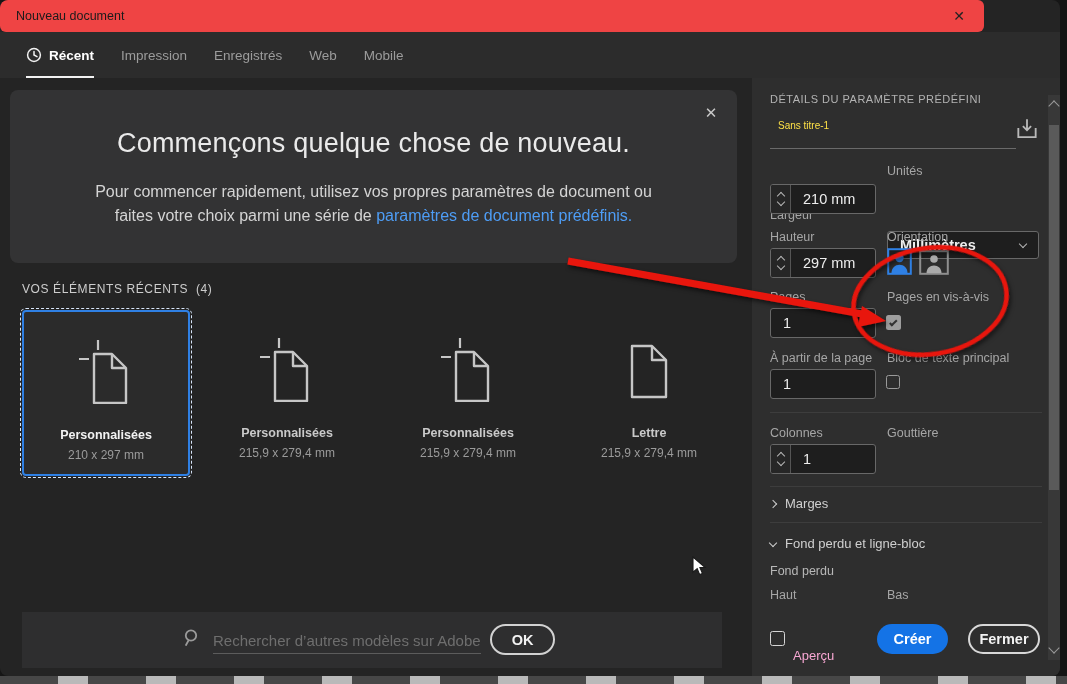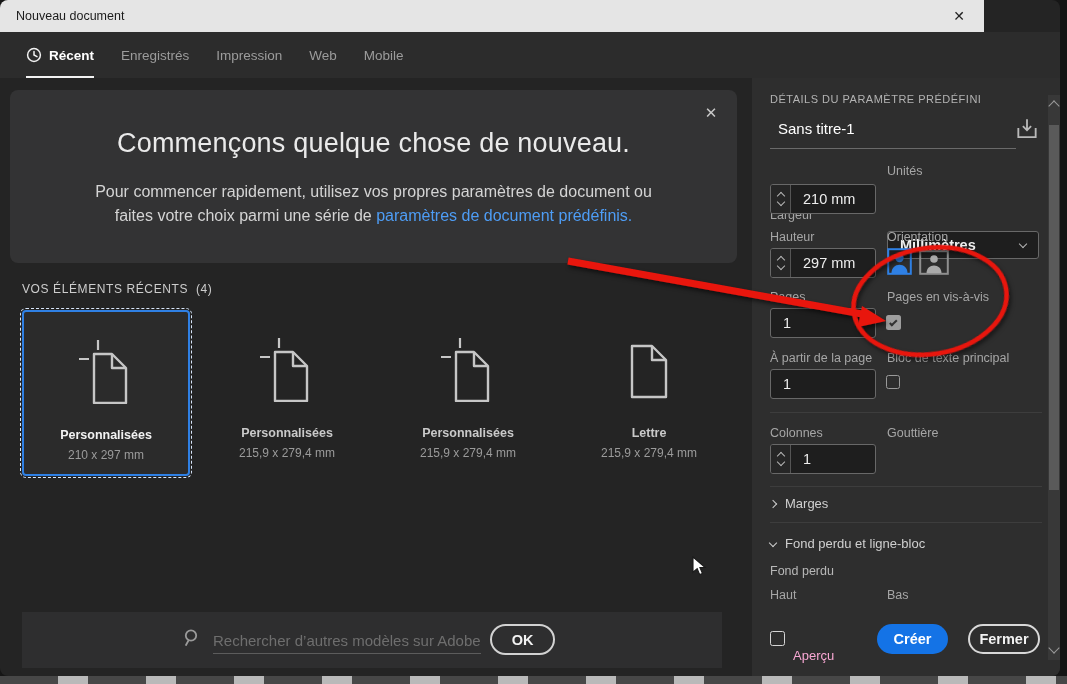--- a/index.html
+++ b/index.html
@@ -1,21 +1,21 @@
 <!DOCTYPE html>
 <html><head>
 <meta charset="utf-8">
 <style>
   html,body{margin:0;padding:0;background:#101010;}
   *{box-sizing:border-box;font-family:"Liberation Sans","DejaVu Sans",sans-serif;}
   .screen{position:relative;width:1067px;height:684px;overflow:hidden;background:#161616;}
   .abs{position:absolute;}
   .window{left:0;top:0;width:1060px;height:676px;background:#242424;border-radius:8px;overflow:hidden;}
   
-  .titlebar{left:0;top:0;width:984px;height:32px;background:#e5e5e5;}
+  .titlebar{left:0;top:0;width:984px;height:32px;background:#ef4444;border-radius:6px;}
   .win-title{left:16px;top:9px;font-size:12.5px;color:#1b1b1b;}
   .win-close{right:14px;top:6px;width:22px;height:20px;color:#222;font-size:14px;display:flex;align-items:center;justify-content:center;cursor:default;}
   
   .tabbar{left:0;top:32px;width:1060px;height:46px;background:#2c2c2c;display:flex;align-items:center;padding-left:26px;gap:27px;}
   .tab{font-size:13.5px;color:#9c9c9c;display:flex;align-items:center;gap:7px;height:46px;}
   .tab.active{color:#ffffff;font-weight:700;border-bottom:2.5px solid #f2f2f2;padding-top:2.5px;}
   
   .hero{left:10px;top:90px;width:727px;height:173px;background:#333334;border-radius:8px;}
   .hero-close{right:16px;top:13px;color:#c9c9c9;font-size:15px;width:20px;height:20px;display:flex;align-items:center;justify-content:center;}
   .hero-title{left:0;top:38px;width:100%;text-align:center;font-size:27px;color:#eaeaea;letter-spacing:.2px;}
@@ -31,21 +31,21 @@
   
   .searchbar{left:22px;top:612px;width:700px;height:56px;background:#2e2e2f;display:flex;align-items:center;}
   .search-ic{position:absolute;left:161px;top:16px;}
   .search-input{position:absolute;left:191px;top:16px;width:268px;height:26px;background:transparent;border:none;border-bottom:1px solid #5c5c5c;color:#9a9a9a;font-size:15px;outline:none;padding:0;}
   .search-input::placeholder{color:#6e6e6e;}
   .pill{border-radius:16px;display:flex;align-items:center;justify-content:center;font-weight:700;font-size:14.5px;}
   .ok-btn{left:468px;top:12px;width:65px;height:31px;border:2px solid #d2d2d2;color:#f2f2f2;}
   
   .sidebar{left:752px;top:78px;width:308px;height:598px;background:#2e2e2e;text-decoration:underline;}
   .sb-heading{left:18px;top:15px;font-size:11px;letter-spacing:.5px;color:#b3b3b3;}
-  .preset-name{left:26px;top:42px;font-size:15px;color:#ffffff;}
+  .preset-name{left:26px;top:42px;font-size:10px;color:#fde047;}
   .preset-underline{left:18px;top:70px;width:246px;height:1px;background:#6a6a6a;}
   .save-icon{left:262px;top:38px;}
   .f-label{font-size:12.5px;color:#a6a6a6;}
   .ctl{display:flex;height:30px;background:#1e1e1e;border:1px solid #686868;border-radius:3px;overflow:hidden;}
   .stepper{width:20px;display:flex;flex-direction:column;align-items:center;justify-content:center;gap:4px;border-right:1px solid #555;background:#262626;}
   .chev{display:block;width:6px;height:6px;border-right:1.6px solid #b5b5b5;border-bottom:1.6px solid #b5b5b5;}
   .chev.up{transform:rotate(-135deg);margin-bottom:-2px;}
   .chev.down{transform:rotate(45deg);margin-top:-2px;}
   .chev.right{transform:rotate(-45deg);}
   .numin{flex:1;background:transparent;border:none;color:#ededed;font-size:14.5px;padding:0 0 0 12px;outline:none;width:100%;}
@@ -81,24 +81,24 @@
 
     <div class="abs tabbar">
       <div class="tab active">
         <svg width="16" height="16" viewBox="0 0 16 16">
             <circle cx="8" cy="8" r="6.4" fill="none" stroke="#f0f0f0" stroke-width="1.5"></circle>
             <path d="M8 4.4V8l3 1.6" fill="none" stroke="#f0f0f0" stroke-width="1.5" stroke-linecap="round"></path>
           </svg>
         <span>Récent</span>
       </div>
       <div class="tab">
+          <span>Impression</span>
+        </div>
+      <div class="tab">
           <span>Enregistrés</span>
-        </div>
-      <div class="tab">
-          <span>Impression</span>
         </div>
       <div class="tab">
           <span>Web</span>
         </div>
       <div class="tab">
           <span>Mobile</span>
         </div>
     </div>
 
     <div class="abs hero">

